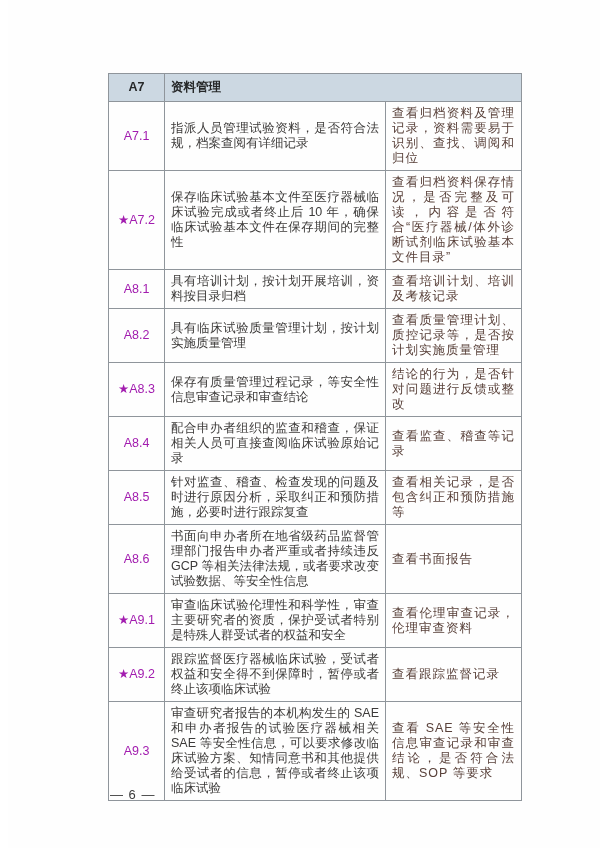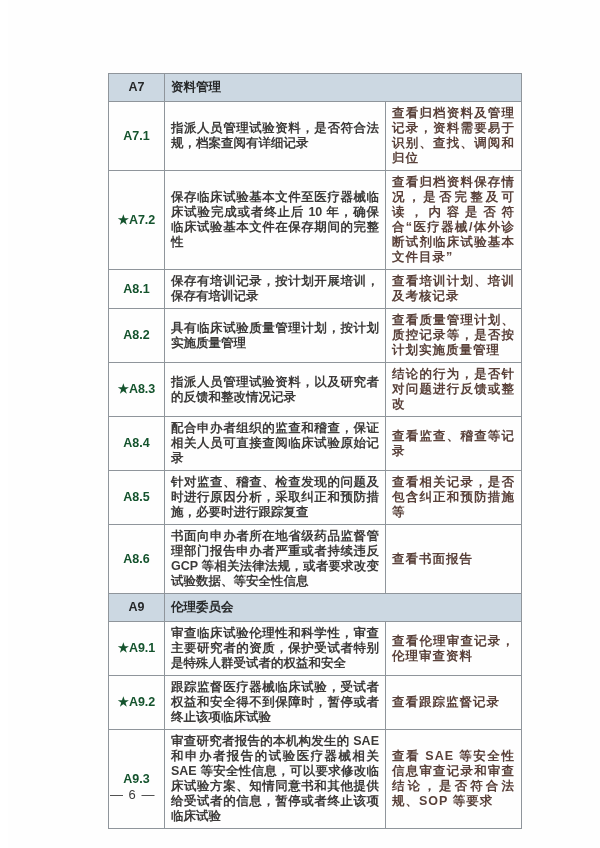--- a/index.html
+++ b/index.html
@@ -19,28 +19,27 @@
     width: 413px;
     border-collapse: collapse;
     table-layout: fixed;
   }
   table.checklist td {
     border: 1px solid #8f959b;
     vertical-align: middle;
     font-size: 12.5px;
     line-height: 15px;
     padding: 4px 6px;
-    font-weight: bold;
   }
   col.c-code  { width: 56px; }
   col.c-req   { width: 221px; }
   col.c-check { width: 136px; }
   td.code {
     text-align: center;
-    color: #14532d;
+    color: #a21caf;
     white-space: nowrap;
     padding: 4px 2px;
   }
   tr.section td {
     background: #ccd8e2;
     font-weight: bold;
     color: #262829;
     height: 19px;
   }
   tr.section td.title {
@@ -91,33 +90,33 @@
 
       <tr class="item">
         <td class="code">★A7.2</td>
         <td class="req">保存临床试验基本文件至医疗器械临床试验完成或者终止后 10 年，确保临床试验基本文件在保存期间的完整性</td>
         <td class="check">查看归档资料保存情况，是否完整及可读，内容是否符合“医疗器械/体外诊断试剂临床试验基本文件目录”</td>
       </tr>
 
 
       <tr class="item">
         <td class="code">A8.1</td>
-        <td class="req">保存有培训记录，按计划开展培训，保存有培训记录</td>
+        <td class="req">具有培训计划，按计划开展培训，资料按目录归档</td>
         <td class="check">查看培训计划、培训及考核记录</td>
       </tr>
 
       <tr class="item">
         <td class="code">A8.2</td>
         <td class="req">具有临床试验质量管理计划，按计划实施质量管理</td>
         <td class="check">查看质量管理计划、质控记录等，是否按计划实施质量管理</td>
       </tr>
 
       <tr class="item">
         <td class="code">★A8.3</td>
-        <td class="req">指派人员管理试验资料，以及研究者的反馈和整改情况记录</td>
+        <td class="req">保存有质量管理过程记录，等安全性信息审查记录和审查结论</td>
         <td class="check">结论的行为，是否针对问题进行反馈或整改</td>
       </tr>
 
       <tr class="item">
         <td class="code">A8.4</td>
         <td class="req">配合申办者组织的监查和稽查，保证相关人员可直接查阅临床试验原始记录</td>
         <td class="check">查看监查、稽查等记录</td>
       </tr>
 
       <tr class="item">
@@ -125,24 +124,20 @@
         <td class="req">针对监查、稽查、检查发现的问题及时进行原因分析，采取纠正和预防措施，必要时进行跟踪复查</td>
         <td class="check">查看相关记录，是否包含纠正和预防措施等</td>
       </tr>
 
       <tr class="item">
         <td class="code">A8.6</td>
         <td class="req">书面向申办者所在地省级药品监督管理部门报告申办者严重或者持续违反 GCP 等相关法律法规，或者要求改变试验数据、等安全性信息</td>
         <td class="check">查看书面报告</td>
       </tr>
 
-      <tr class="section">
-        <td class="code">A9</td>
-        <td class="title" colspan="2">伦理委员会</td>
-      </tr>
 
       <tr class="item">
         <td class="code">★A9.1</td>
         <td class="req">审查临床试验伦理性和科学性，审查主要研究者的资质，保护受试者特别是特殊人群受试者的权益和安全</td>
         <td class="check">查看伦理审查记录，伦理审查资料</td>
       </tr>
 
       <tr class="item">
         <td class="code">★A9.2</td>
         <td class="req">跟踪监督医疗器械临床试验，受试者权益和安全得不到保障时，暂停或者终止该项临床试验</td>

